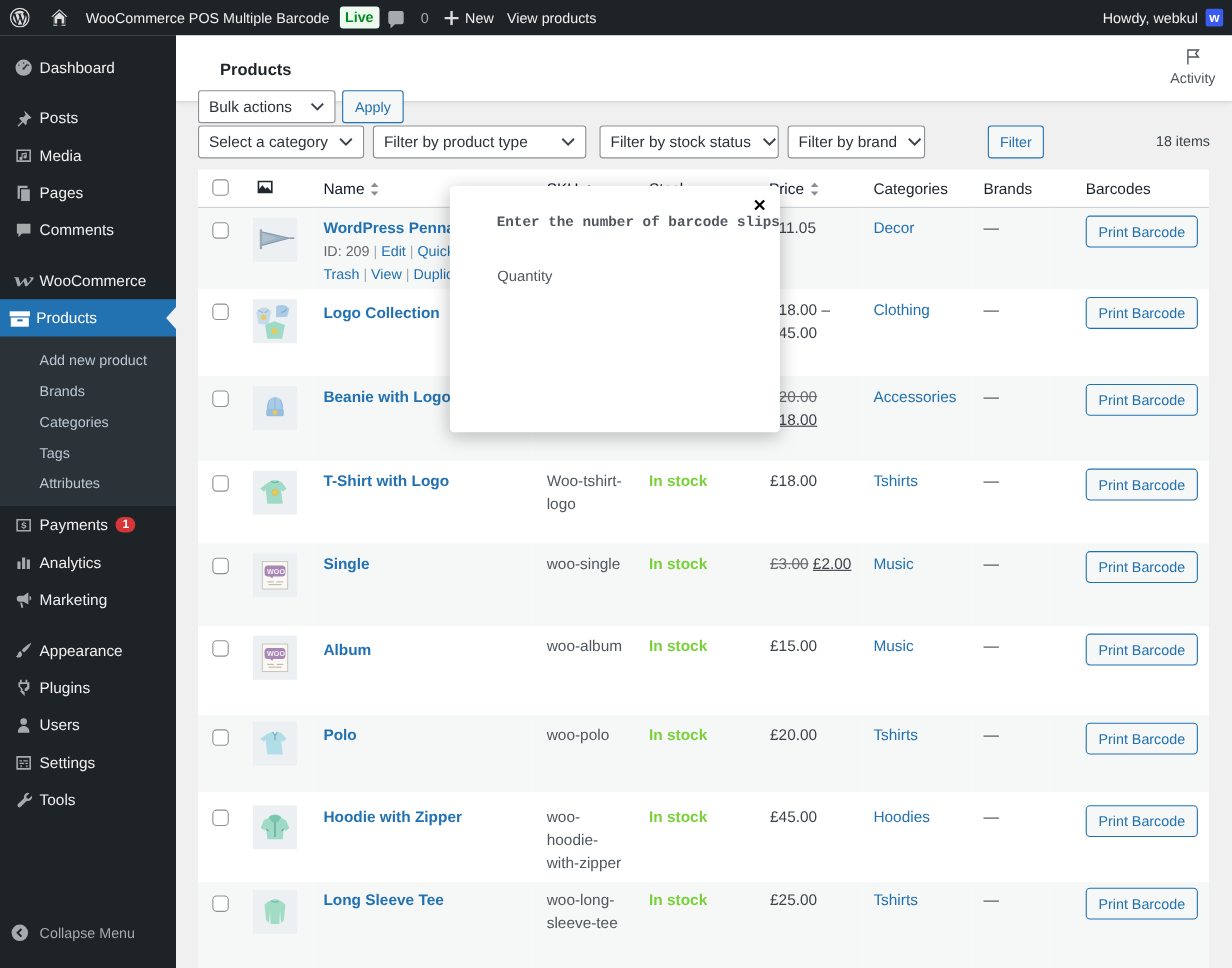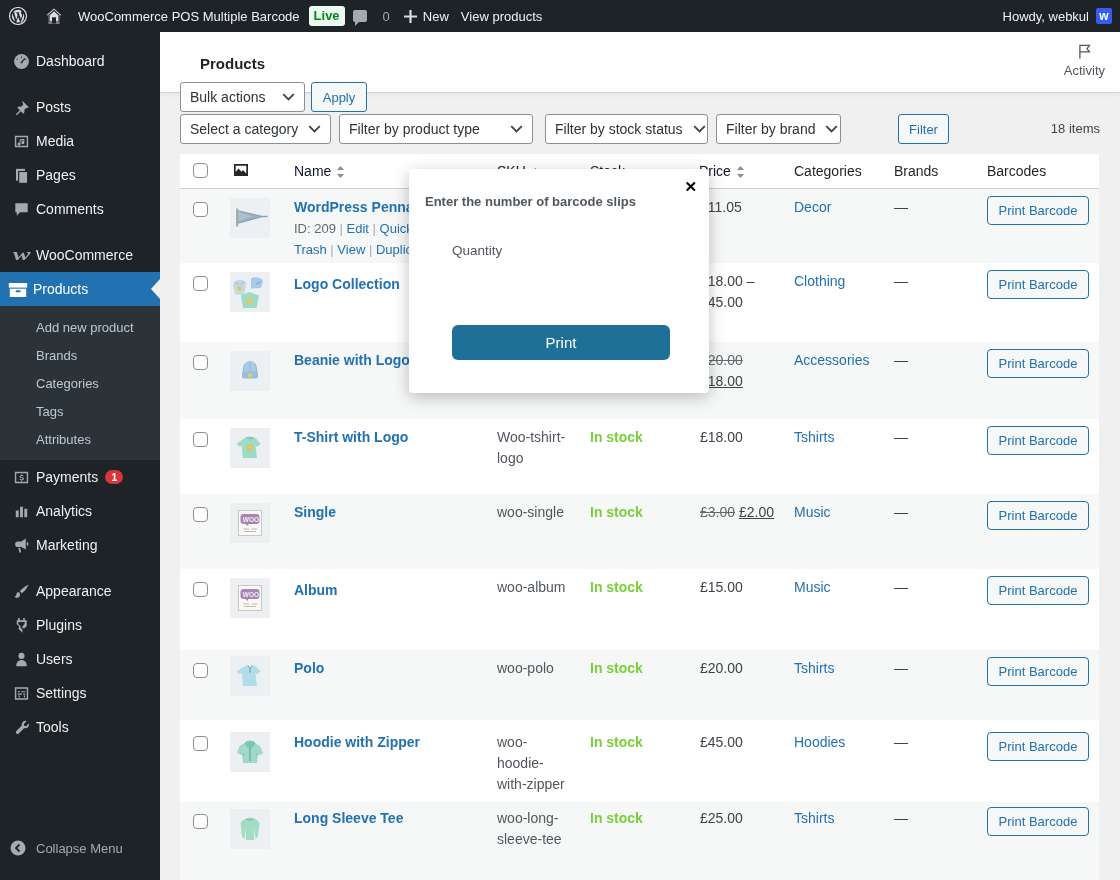--- a/index.html
+++ b/index.html
@@ -83,22 +83,22 @@
 .ractions { font-size:13px; color:#a7aaad; line-height:19px; }
 .ractions .idt { color:#646970; }
 .ractions .trash { color:#b32d2e; }
 del { color:#646970; }
 ins { color:#3c434a; }
 
 
 #modal { position:absolute; left:409px; top:169px; width:300px; height:224px; background:#fff;
   border-radius:4px; box-shadow:0 4px 16px rgba(0,0,0,.25); z-index:60; }
 #modal .close { position:absolute; top:9px; right:12px; font-size:15px; font-weight:bold; color:#000; }
-#modal h2 { position:absolute; left:16px; right:0; top:25px; text-align:left; font-size:13px;
-  color:#50575e; font-weight:bold; }
+#modal h2 { position:absolute; left:16px; right:0; top:25px; text-align:right; font-size:13px;
+  color:#50575e; font-weight:bold;font-family:Liberation Mono, monospace; }
 #modal label { position:absolute; left:43px; top:74px; font-size:13.5px; color:#50575e; }
 #modal .qinput { position:absolute; left:43px; top:95px; width:218px; height:29px;
   border:1px solid #757575; border-radius:6px; background:#fff; font-size:15px; color:#1d2327;
   line-height:27px; padding-left:11px; }
 #modal .printbtn { position:absolute; left:43px; top:156px; width:218px; height:35px;
   background:#1e7099; border-radius:6px; color:#fff; font-size:15px; text-align:center;
   line-height:35px; }
 </style>
 </head>
 <body>
@@ -470,14 +470,13 @@
           </td>
     </tr>
   </tbody>
     </table>
 </div>
 
 <div id="modal">
   <span class="close">✕</span>
   <h2>Enter the number of barcode slips</h2>
   <label>Quantity</label>
-  <div class="printbtn">Print</div>
 </div>
 
 </body></html>

